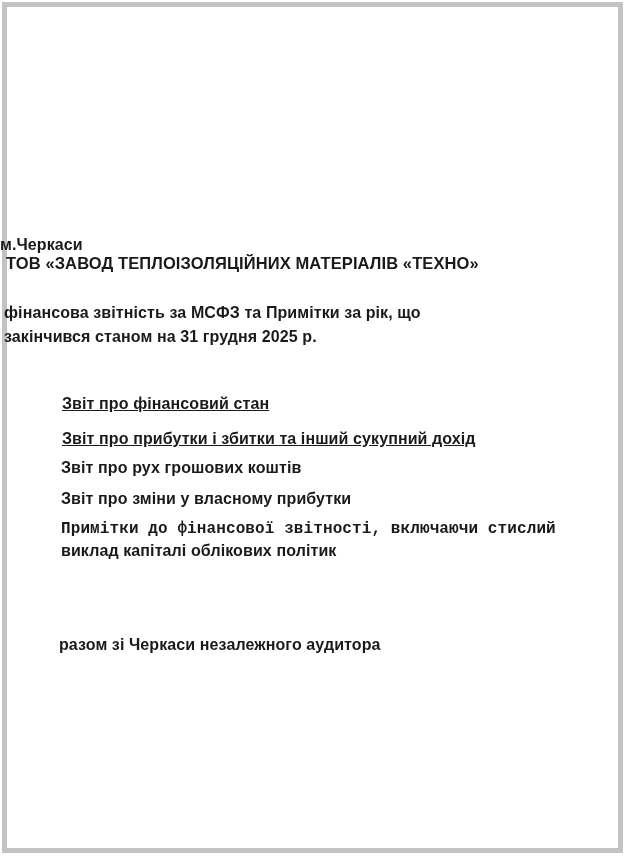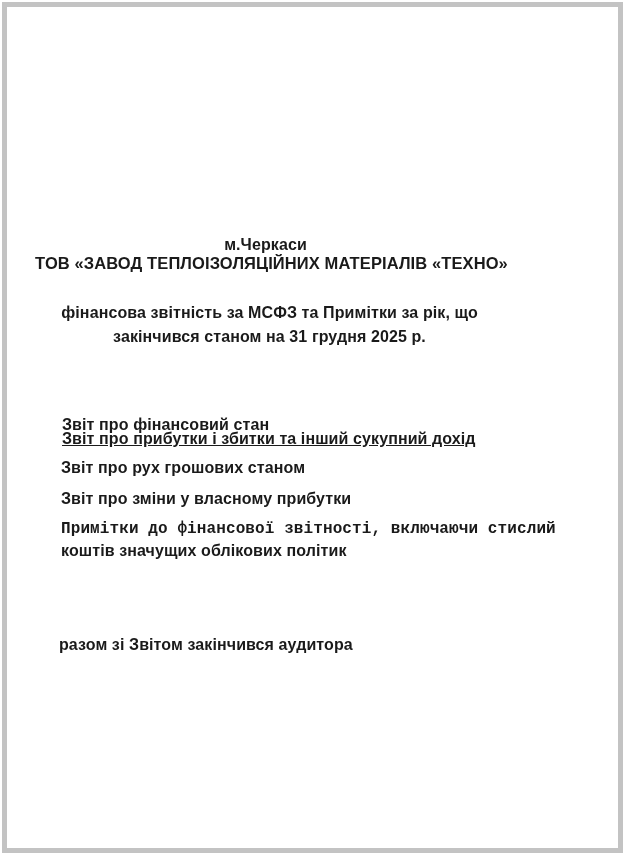--- a/index.html
+++ b/index.html
@@ -27,21 +27,20 @@
     }
     .page-text {
       position: absolute;
       font-weight: bold;
       white-space: nowrap;
       letter-spacing: 0.1px;
     }
     .center {
       left: 0;
       width: 531px;
-      text-align: center;
     }
     .city {
       top: 236px;
       font-size: 16px;
     }
     .company {
       top: 254px;
       font-size: 16.5px;
       left: 6px;
     }
@@ -52,21 +51,21 @@
     }
     .subtitle-2 {
       top: 328px;
       font-size: 16px;
       left: 4px;
     }
     .item {
       left: 62px;
       font-size: 16px;
     }
-    .item-0 { top: 416px; }
+    .item-0 { top: 395px; text-decoration: underline; }
     .item-1 { top: 430px; text-decoration: underline; }
     .item-2 { top: 459px; left: 61px; }
     .item-3 { top: 490px; left: 61px; }
     .item-4 { top: 520px; left: 61px; font-family: Liberation Mono, monospace; }
     .item-4b { top: 542px; left: 61px; }
     .auditor {
       top: 636px;
       left: 59px;
       font-size: 16px;
     }
@@ -77,18 +76,18 @@
 <div class="frame"></div>
 
 <div class="page-text center city">м.Черкаси</div>
 <div class="page-text center company">ТОВ «ЗАВОД ТЕПЛОІЗОЛЯЦІЙНИХ МАТЕРІАЛІВ «ТЕХНО»</div>
 
 <div class="page-text center subtitle-1">фінансова звітність за МСФЗ та Примітки за рік, що</div>
 <div class="page-text center subtitle-2">закінчився станом на 31 грудня 2025 р.</div>
 
 <div class="page-text item item-0">Звіт про фінансовий стан</div>
 <div class="page-text item item-1">Звіт про прибутки і збитки та інший сукупний дохід</div>
-<div class="page-text item item-2">Звіт про рух грошових станом</div>
+<div class="page-text item item-2">Звіт про рух грошових коштів</div>
 <div class="page-text item item-3">Звіт про зміни у власному прибутки</div>
 <div class="page-text item item-4">Примітки до фінансової звітності, включаючи стислий</div>
-<div class="page-text item item-4b">коштів значущих облікових політик</div>
+<div class="page-text item item-4b">виклад капіталі облікових політик</div>
 
-<div class="page-text auditor">разом зі Звітом закінчився аудитора</div>
+<div class="page-text auditor">разом зі Черкаси незалежного аудитора</div>
 
 </body></html>

